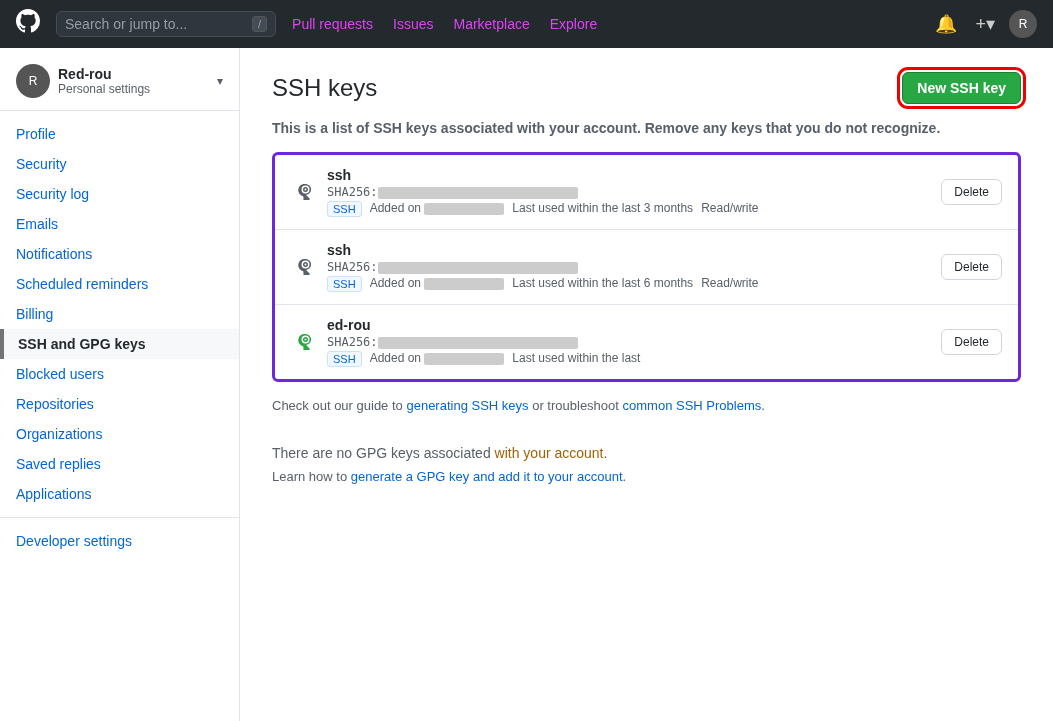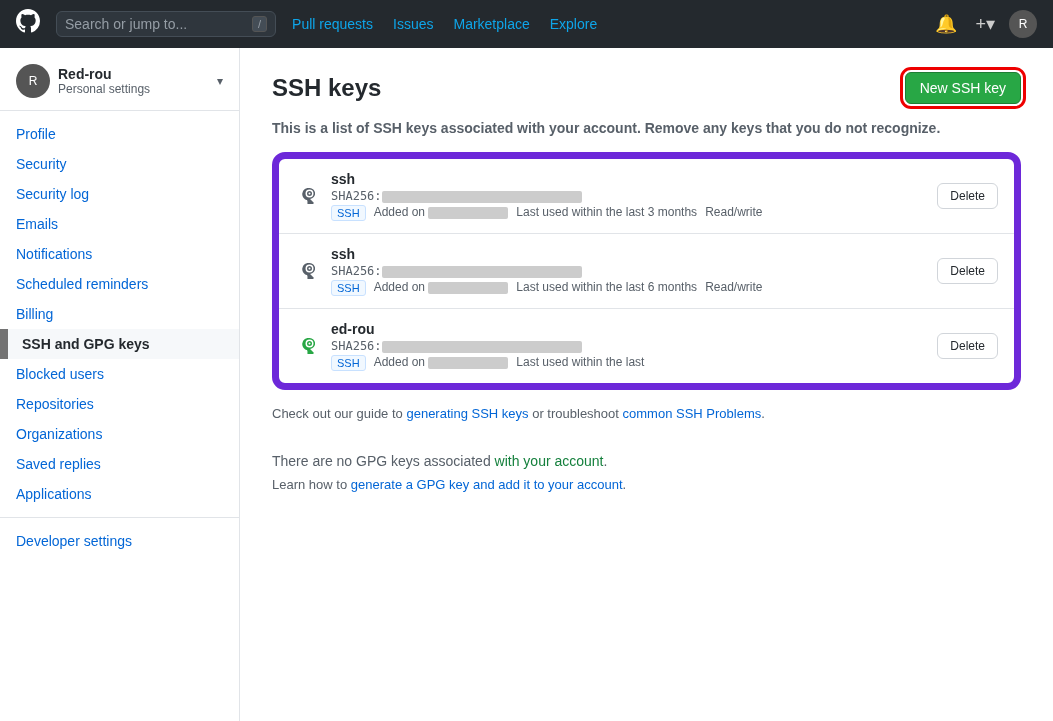--- a/index.html
+++ b/index.html
@@ -37,21 +37,21 @@
     .topnav-search input::placeholder { color: #959da5; }
     .kbd-shortcut {
       background: #444d56;
       border: 1px solid #555;
       border-radius: 3px;
       color: #959da5;
       font-size: 11px;
       padding: 1px 5px;
     }
     .topnav-links { display: flex; align-items: center; gap: 20px; flex: 1; }
-    .topnav-links a { color: #0ea5e9; text-decoration: none; font-size: 14px; font-weight: 500; }
+    .topnav-links a { color: #d946ef; text-decoration: none; font-size: 14px; font-weight: 500; }
     .topnav-right { display: flex; align-items: center; gap: 10px; margin-left: auto; }
     .topnav-icon { color: #ccc; font-size: 18px; cursor: pointer; padding: 4px; }
     .topnav-avatar {
       width: 28px; height: 28px;
       background: #555;
       border-radius: 50%;
       display: flex; align-items: center; justify-content: center;
       color: white; font-size: 12px; cursor: pointer;
     }
 
@@ -87,65 +87,65 @@
     .sidebar-caret { color: #586069; font-size: 12px; }
     .sidebar-nav a {
       display: block;
       padding: 7px 16px;
       color: #0366d6;
       text-decoration: none;
       font-size: 14px;
     }
     .sidebar-nav a.active {
       background: #f6f8fa;
-      border-left: 8px solid #737373;
+      border-left: 4px solid #737373;
       color: #24292e;
       font-weight: 600;
       padding-left: 14px;
     }
     .sidebar-divider { border: none; border-top: 1px solid #e1e4e8; margin: 8px 0; }
 
     
     .main { flex: 1; padding: 24px 32px; background: #fff; }
 
     .page-header {
       display: flex;
       align-items: center;
       justify-content: space-between;
       margin-bottom: 16px;
     }
-    .page-title { font-size: 24px; font-weight: 700; }
+    .page-title { font-size: 24px; font-weight: 400; }
 
     .btn-green {
       background: #28a745;
       color: white;
       border: 1px solid #1e7e34;
       border-radius: 6px;
       padding: 7px 14px;
       font-size: 14px;
       cursor: pointer;
-      font-weight: 400;
+      font-weight: 700;
     }
 
     .btn-green-highlight {
       outline: 3px solid #e00;
       outline-offset: 2px;
     }
 
     .info-text {
       font-size: 14px;
       color: #586069;
       margin-bottom: 16px;
       font-weight: bold;
     }
 
     
     .keys-list {
-      border: 7px solid #6d28d9;
-      border-radius: 13px;
+      border: 3px solid #6d28d9;
+      border-radius: 6px;
       overflow: hidden;
       margin-bottom: 16px;
     }
     .key-item {
       display: flex;
       align-items: center;
       padding: 12px 16px;
       border-bottom: 1px solid #e1e4e8;
       gap: 12px;
     }
@@ -197,21 +197,21 @@
       justify-content: space-between;
       margin-bottom: 16px;
     }
     .section-title { font-size: 22px; font-weight: 400; }
 
     .gpg-empty-text {
       font-size: 14px;
       color: #586069;
       margin-bottom: 8px;
     }
-    .gpg-empty-text a { color: #15803d; text-decoration: none; }
+    .gpg-empty-text a { color: #a16207; text-decoration: none; }
     .gpg-learn-text {
       font-size: 13px;
       color: #586069;
     }
     .gpg-learn-text a { color: #0366d6; text-decoration: none; }
 
     .redacted {
       display: inline-block;
       background: #ccc;
       border-radius: 2px;

